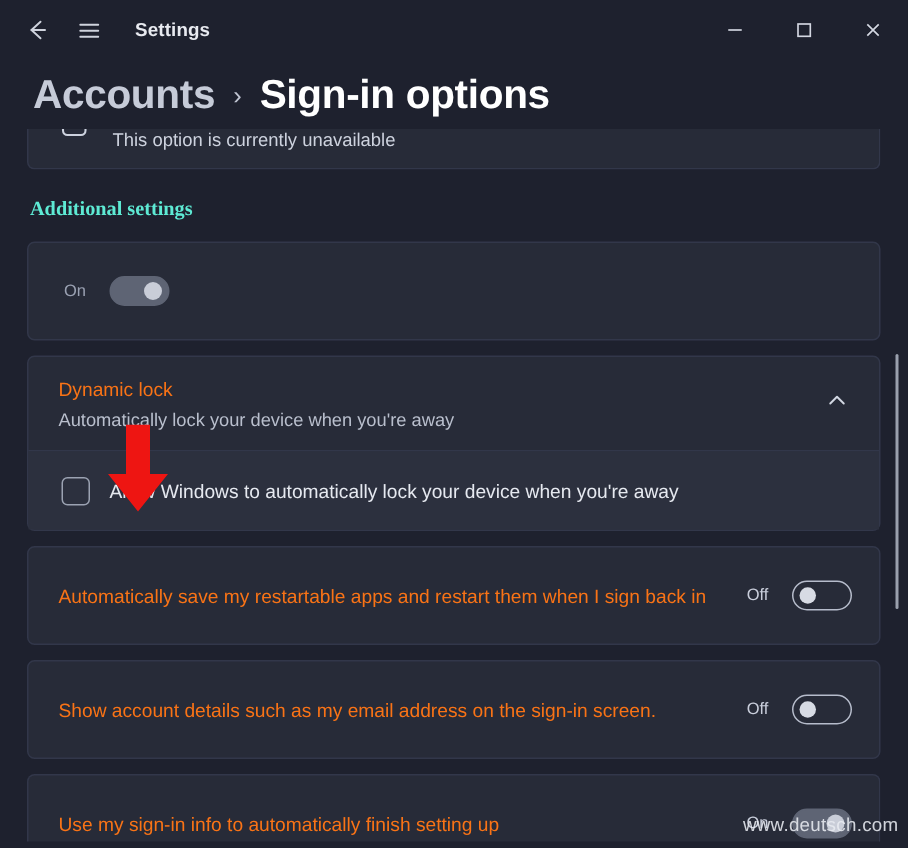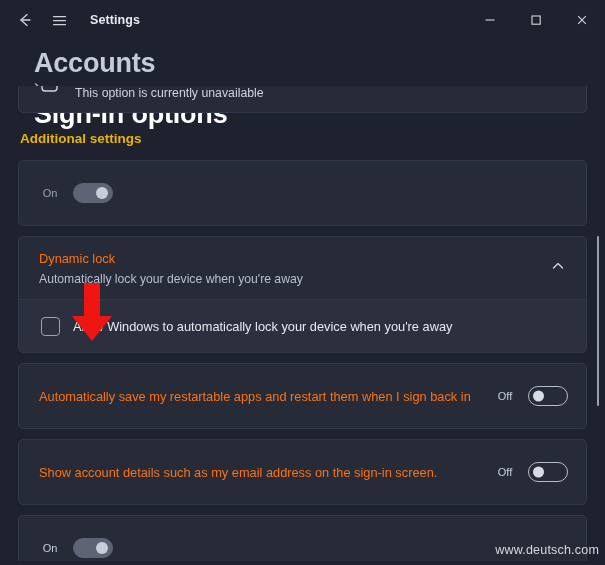--- a/index.html
+++ b/index.html
@@ -62,21 +62,20 @@
     justify-content: center;
     color: #d4d8e2;
   }
 
   
   .breadcrumb {
     display: flex;
     align-items: baseline;
     padding: 8px 0 0 22px;
     height: 46px;
-    flex-direction: column;
   }
   .bc-parent {
     font-size: 27px;
     font-weight: bold;
     color: #c6cbd8;
     letter-spacing: -.2px;
   }
   .bc-sep {
     font-size: 17px;
     color: #c0c5d2;
@@ -182,22 +181,23 @@
     transform: translateY(-50%);
     width: 12px; height: 12px;
     border-radius: 50%;
     background: #c9cdd8;
   }
 
   
   .section-heading {
     font-size: 13.5px;
     font-weight: bold;
-    color: #eab308;
+    color: #5eead4;
     padding: 6px 0 14px 20px;
+    font-family: Liberation Serif, serif;
   }
 
   
   .expander-head {
     display: flex;
     align-items: center;
     min-height: 62px;
     padding: 0 20px 0 20px;
   }
   .chevron {
@@ -408,20 +408,23 @@
           <span class="state-label">Off</span>
           <div class="toggle off">
             <span class="knob"></span>
           </div>
         </div>
       </div>
     </div>
 
     <div class="card clipped-bottom">
       <div class="row">
+        <div class="row-texts">
+          <div class="row-title">Use my sign-in info to automatically finish setting up</div>
+        </div>
         <div class="row-right">
           <span class="state-label">On</span>
           <div class="toggle on-disabled">
             <span class="knob"></span>
           </div>
         </div>
       </div>
     </div>
 
     <div class="scrollbar-track">

